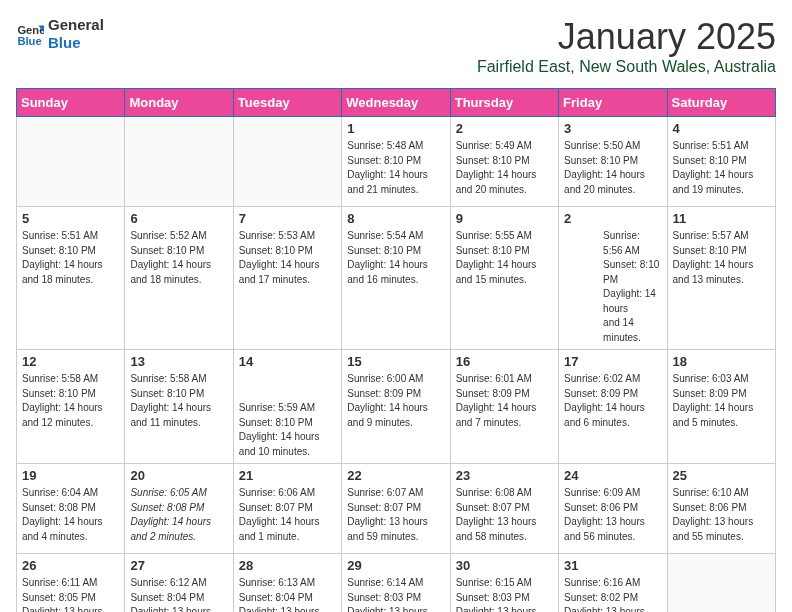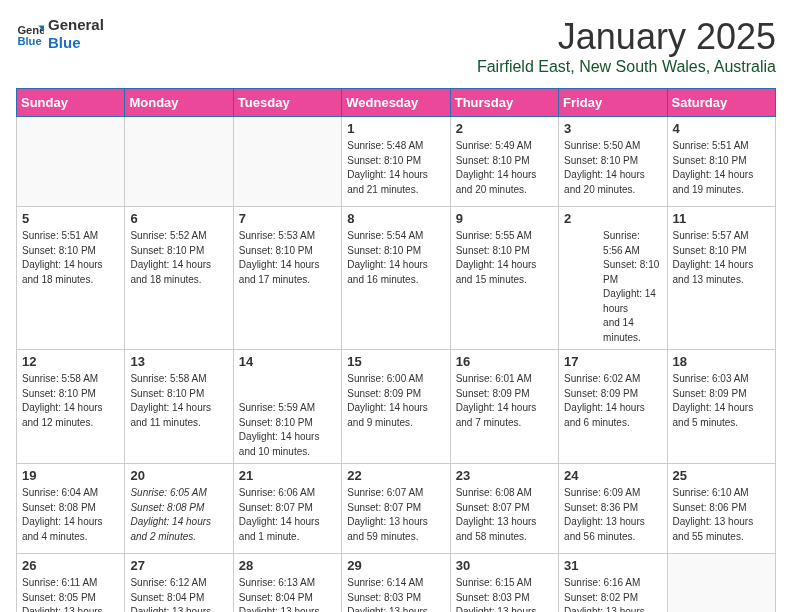--- a/index.html
+++ b/index.html
@@ -275,21 +275,21 @@
         <td>
           <div class="day-num">23</div>
           <div class="day-info" style="white-space: pre-line;">Sunrise: 6:08 AM
 Sunset: 8:07 PM
 Daylight: 13 hours
 and 58 minutes.</div>
         </td>
         <td>
           <div class="day-num">24</div>
           <div class="day-info" style="white-space: pre-line;">Sunrise: 6:09 AM
-Sunset: 8:36 PM
+Sunset: 8:06 PM
 Daylight: 13 hours
 and 56 minutes.</div>
         </td>
         <td>
           <div class="day-num">25</div>
           <div class="day-info" style="white-space: pre-line;">Sunrise: 6:10 AM
 Sunset: 8:06 PM
 Daylight: 13 hours
 and 55 minutes.</div>
         </td>

